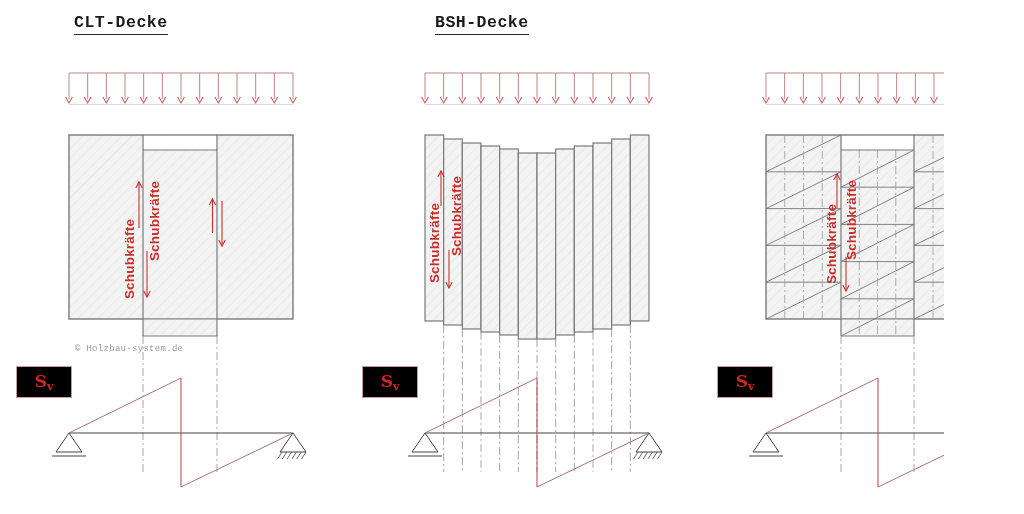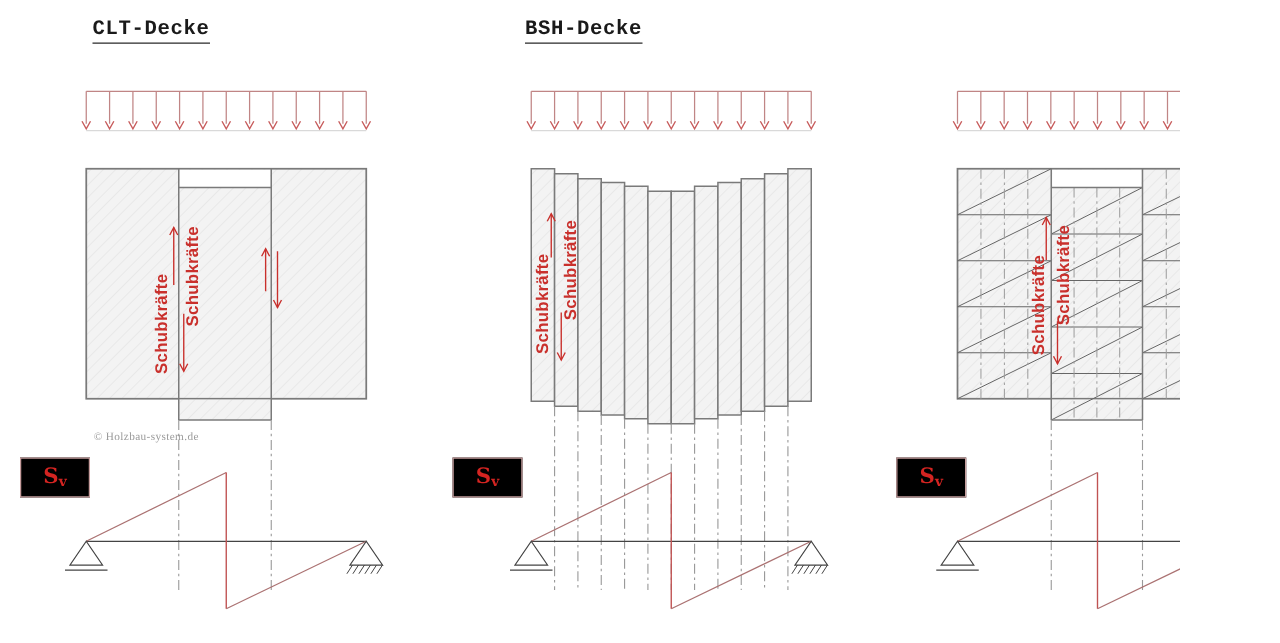--- a/index.html
+++ b/index.html
@@ -8,40 +8,40 @@
     font-family:"Liberation Sans",sans-serif;
   }
   svg{position:absolute;left:0;top:0;}
   .fig-title{
     position:absolute;top:13px;
     font-family:"Liberation Mono","DejaVu Sans Mono",monospace;
     font-size:16.5px;font-weight:600;color:#1a1a1a;
     padding-bottom:2px;border-bottom:1.6px solid #2a2a2a;
     letter-spacing:0.5px;white-space:nowrap;
   }
-  .t-clt{left:74px;} .t-bsh{left:420px;} .t-balken{left:784px;}
+  .t-clt{left:74px;} .t-bsh{left:435px;} .t-balken{left:784px;}
   .vlabel{
     position:absolute;white-space:nowrap;
     font-family:"Liberation Sans",sans-serif;
     font-size:13.5px;font-weight:bold;color:#c9302c;
     transform:translate(-50%,-50%) rotate(-90deg);
     letter-spacing:0.2px;
   }
   .sv-box{
     position:absolute;width:54px;height:30px;background:#000000;
     border:1.2px solid #c59c9c;display:flex;align-items:center;justify-content:center;
   }
   .sv-text{
     font-family:"DejaVu Serif","Liberation Serif",serif;
     font-weight:bold;color:#d42421;font-size:17px;line-height:1;
   }
   .sv-text sub{font-size:11px;vertical-align:-3px;}
   .copyright{
     position:absolute;left:75px;top:344px;
-    font-family:Liberation Serif, serif;
+    font-family:Liberation Mono, monospace;
     font-size:9px;color:#9a9a9a;letter-spacing:0.3px;white-space:nowrap;
   }
 </style>
 </head>
 <body>
 
 <div class="canvas">
 
   <svg id="gfx" width="1024" height="514" viewBox="0 0 1024 514">
       <defs>

